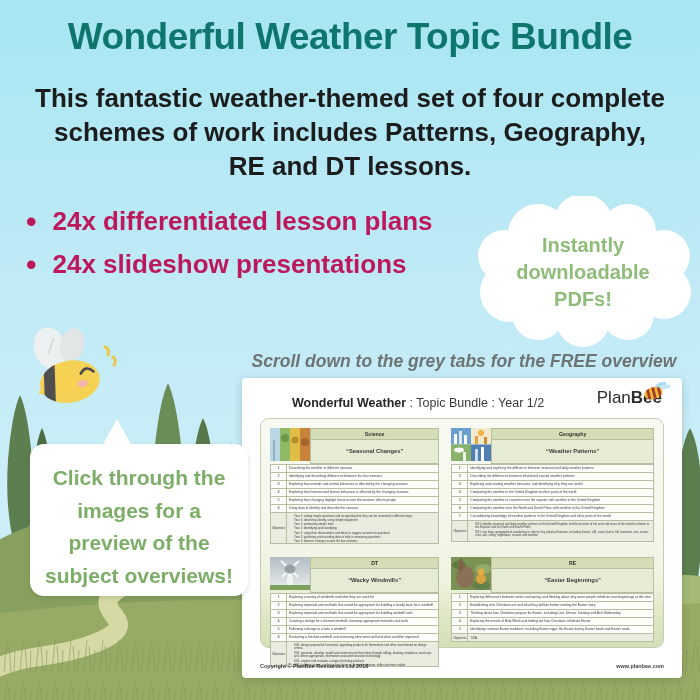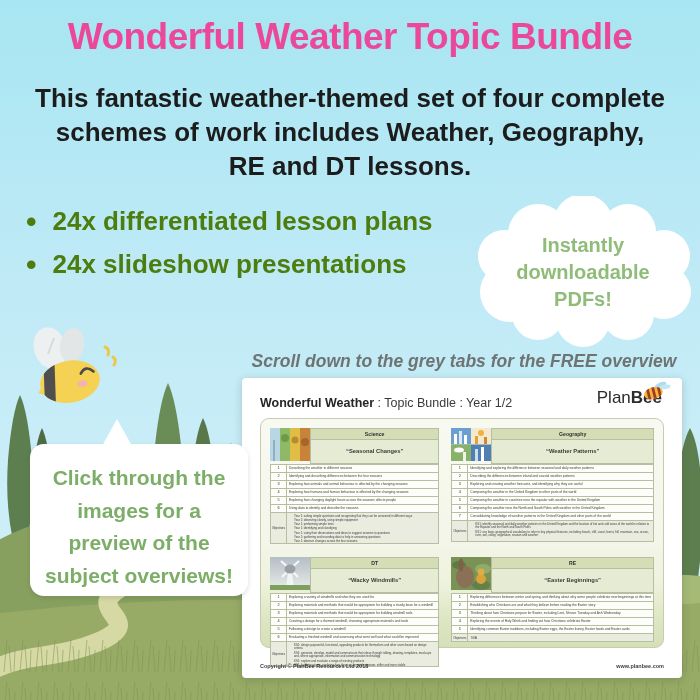--- a/index.html
+++ b/index.html
@@ -7,31 +7,31 @@
     width:700px;height:700px;overflow:hidden;position:relative;
     font-family:"Liberation Sans",sans-serif;
     background:linear-gradient(180deg,#a7e6f2 0%,#bfeaf6 40%,#cbeef8 70%,#cfeff7 100%);
   }
   .stage{position:absolute;inset:0;}
   
   svg.landscape{position:absolute;inset:0;z-index:0;}
   
   .title{
     position:absolute;top:16px;left:0;width:700px;text-align:center;
-    font-size:37px;font-weight:800;color:#ec4899;letter-spacing:-.5px;z-index:2;
+    font-size:37px;font-weight:800;color:#0f766e;letter-spacing:-.5px;z-index:2;
   }
   .subtitle{
     position:absolute;top:82px;left:20px;width:660px;text-align:center;
     font-size:26px;font-weight:700;color:#1c1c1c;line-height:1.3;white-space:pre-line;z-index:2;
   }
   ul.features{
     position:absolute;top:206px;left:26px;margin:0;padding:0;list-style:none;z-index:2;
   }
   ul.features li{
-    font-size:26px;font-weight:700;color:#4d7c0f;margin:0 0 12px 0;display:flex;align-items:center;
+    font-size:26px;font-weight:700;color:#be185d;margin:0 0 12px 0;display:flex;align-items:center;
   }
   ul.features li::before{content:"•";font-size:30px;margin:0 16px 0 0;line-height:1;}
   
   .cloud{position:absolute;left:468px;top:196px;width:230px;height:152px;z-index:2;}
   .cloud svg{position:absolute;inset:0;}
   .cloud-text{
     position:absolute;inset:0;display:flex;align-items:center;justify-content:center;text-align:center;
     font-size:20px;font-weight:800;color:#8fbc79;line-height:1.35;white-space:pre-line;
   }
   
@@ -52,21 +52,21 @@
     border-left:15px solid transparent;border-right:15px solid transparent;border-bottom:27px solid #fff;
   }
   .bubble-text{
     text-align:center;font-size:21px;font-weight:800;color:#7cae67;line-height:1.55;white-space:pre-line;
   }
   
   .doc{
     position:absolute;left:242px;top:378px;width:440px;height:300px;background:#fff;
     border-radius:4px;box-shadow:0 2px 8px rgba(40,60,40,.22);z-index:2;
   }
-  .doc-header{position:relative;padding:15px 18px 0;}
+  .doc-header{position:relative;padding:15px 18px 0;margin-left:32px;}
   .doc-title{font-size:12.5px;color:#3a3a3a;}
   .doc-title .tb{font-weight:800;color:#262626;}
   .logo{position:absolute;right:20px;top:10px;font-size:17px;color:#2c2c2c;}
   .logo .bee-part{font-weight:800;}
   .logo svg{position:absolute;right:-10px;top:-9px;width:34px;height:22px;}
   .panel{
     margin:7px 18px 0;height:230px;border:1px solid #c7cbaf;border-radius:9px;padding:9px;
     background:linear-gradient(180deg,#f8f9f1 0%,#f4f6ea 52%,#eef2dd 72%,#dde6c2 88%,#d5dfb8 100%);
     display:grid;grid-template-columns:1fr 1fr;gap:13px 12px;align-items:start;box-sizing:border-box;
   }
@@ -135,21 +135,21 @@
 
     <path d="M-10 614 Q 200 590 420 606 Q 560 616 710 602 L 710 700 L -10 700 Z" fill="#97ab66"></path>
 
     <path d="M120 588 C 82 612, 150 620, 98 642 C 55 660, 28 652, -8 670" stroke="#d7d9a5" stroke-width="19" fill="none" stroke-linecap="round"></path>
 
     <rect x="0" y="636" width="700" height="64" fill="url(#grassblades)" opacity="0.5"></rect>
   </svg>
 
   <div class="title">Wonderful Weather Topic Bundle</div>
   <div class="subtitle">This fantastic weather-themed set of four complete
-schemes of work includes Weather, Geography,
+schemes of work includes Patterns, Geography,
 RE and DT lessons.</div>
 
   <ul class="features">
       <li>24x differentiated lesson plans</li>
       <li>24x slideshow presentations</li>
     </ul>
 
   <div class="cloud">
     <svg viewBox="0 0 230 152">
       <g fill="#ffffff">

